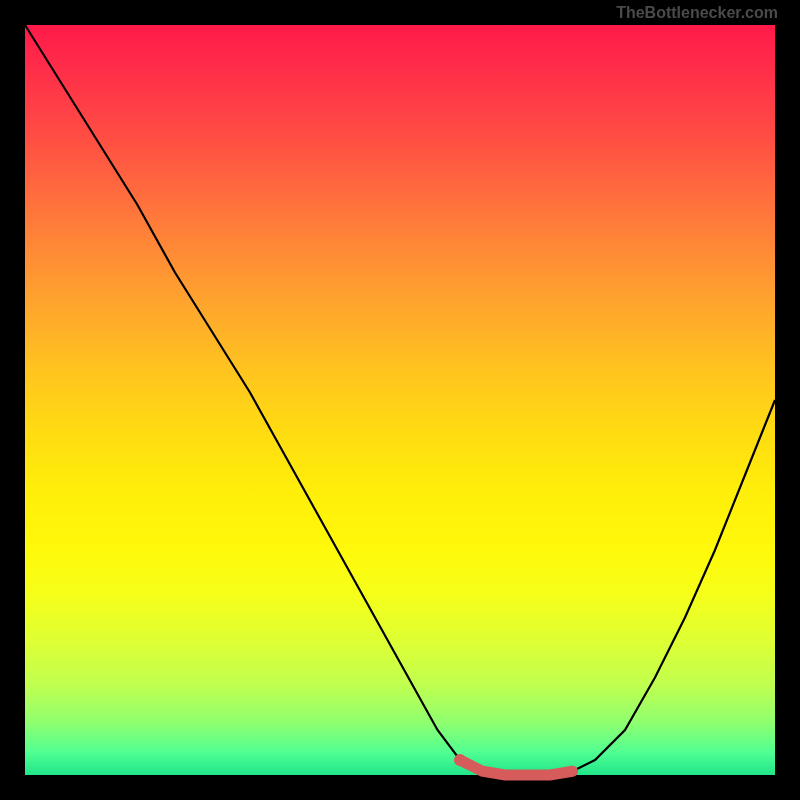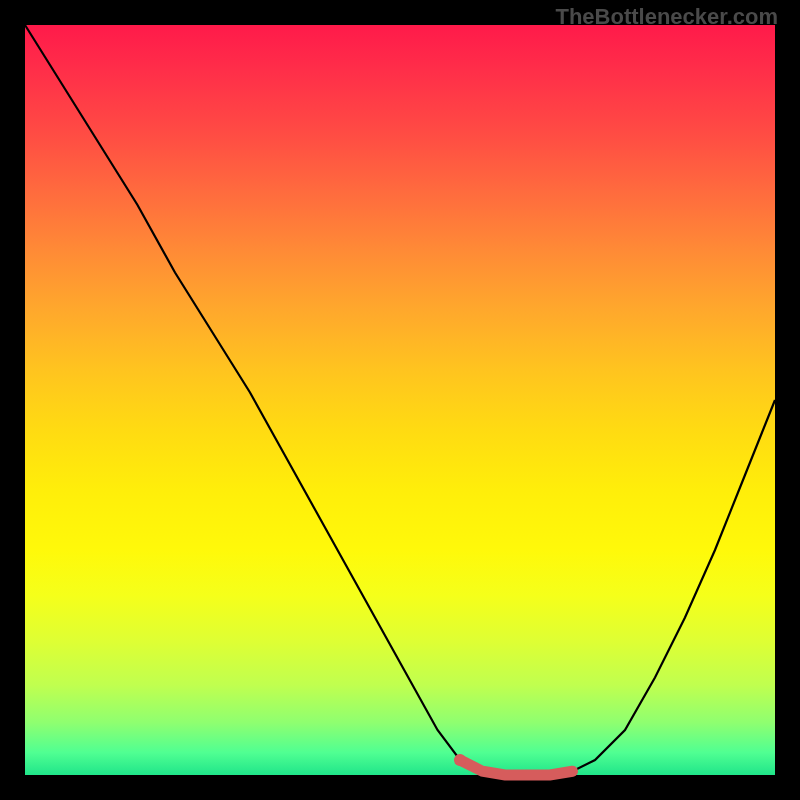--- a/index.html
+++ b/index.html
@@ -34,21 +34,21 @@
       #8fff70 93%,
       #50ff92 97%,
       #20e58a 100%
     );
   }
   .watermark {
     position: absolute;
     top: 4px;
     right: 22px;
     color: #4a4a4a;
-    font-size: 22px;
+    font-size: 16px;
     font-weight: bold;
     letter-spacing: 0px;
   }
   svg.curve {
     position: absolute;
     top: 0;
     left: 0;
     width: 750px;
     height: 750px;
     overflow: visible;

